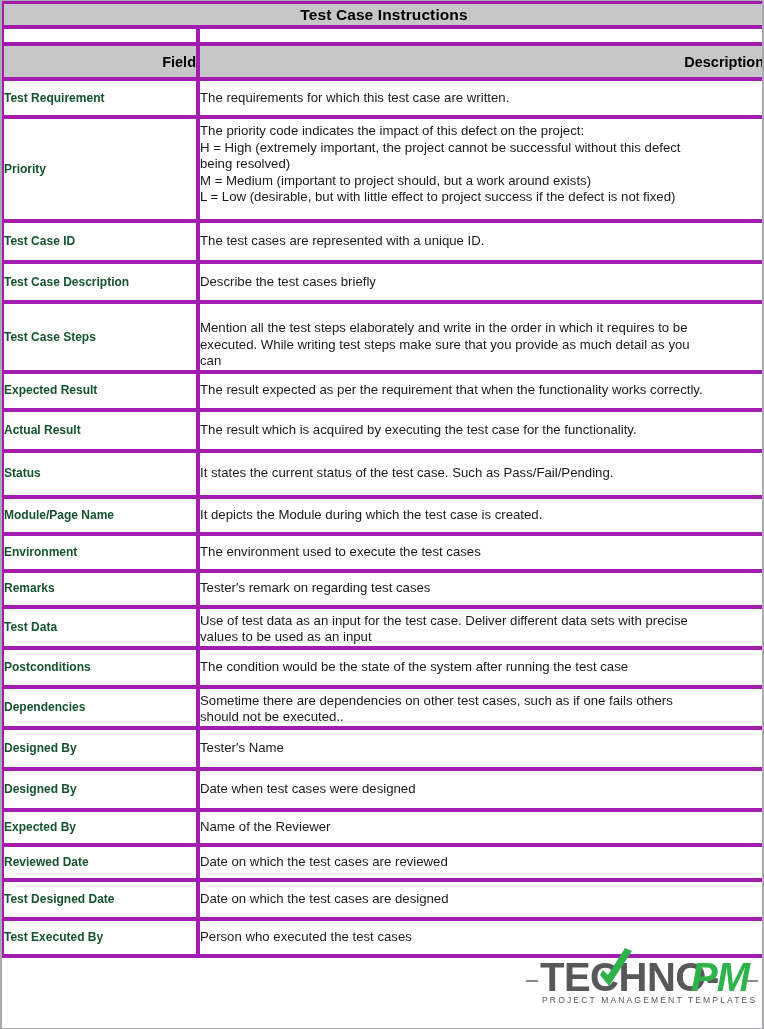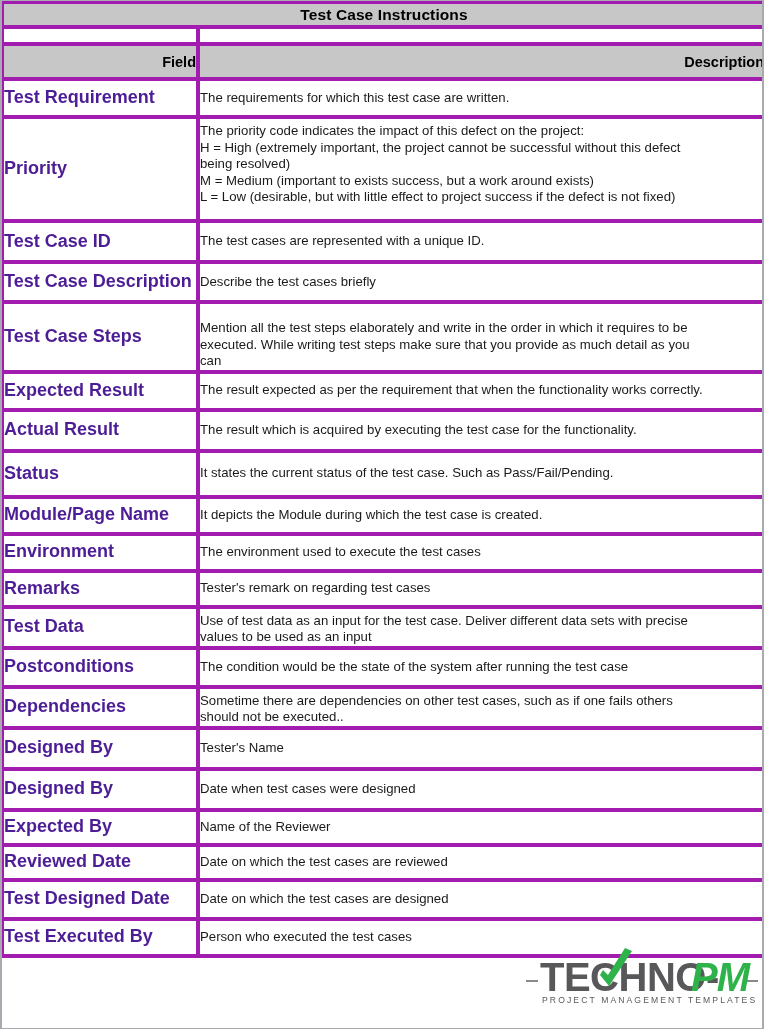--- a/index.html
+++ b/index.html
@@ -63,23 +63,23 @@
     background: #c7c7c7;
     text-align: right;
     font-size: 14.5px;
     font-weight: bold;
     color: #000;
     height: 35px;
   }
 
   
   td.field {
-    font-size: 18px;
+    font-size: 12px;
     font-weight: bold;
-    color: #4c1d95;
+    color: #14532d;
     padding: 0 0 0 7px;
     line-height: 1.18;
   }
   td.desc {
     font-size: 13.2px;
     font-weight: normal;
     color: #1a1a1a;
     padding: 2px 6px 2px 6px;
     line-height: 1.25;
     vertical-align: middle;
@@ -133,21 +133,21 @@
           <span class="desc-wrap">The requirements for which this test case are written.</span>
         </td>
       </tr>
 
       <tr style="height:104px">
         <td class="field">Priority</td>
         <td class="desc top">
           <span class="desc-line">The priority code indicates the impact of this defect on the project:</span>
           <span class="desc-line">H = High (extremely important, the project cannot be successful without this defect</span>
           <span class="desc-line">being resolved)</span>
-          <span class="desc-line">M = Medium (important to exists success, but a work around exists)</span>
+          <span class="desc-line">M = Medium (important to project should, but a work around exists)</span>
           <span class="desc-line">L = Low (desirable, but with little effect to project success if the defect is not fixed)</span>
         </td>
       </tr>
 
       <tr style="height:41px">
         <td class="field">Test Case ID</td>
         <td class="desc">
           <span class="desc-wrap">The test cases are represented with a unique ID.</span>
         </td>
       </tr>

